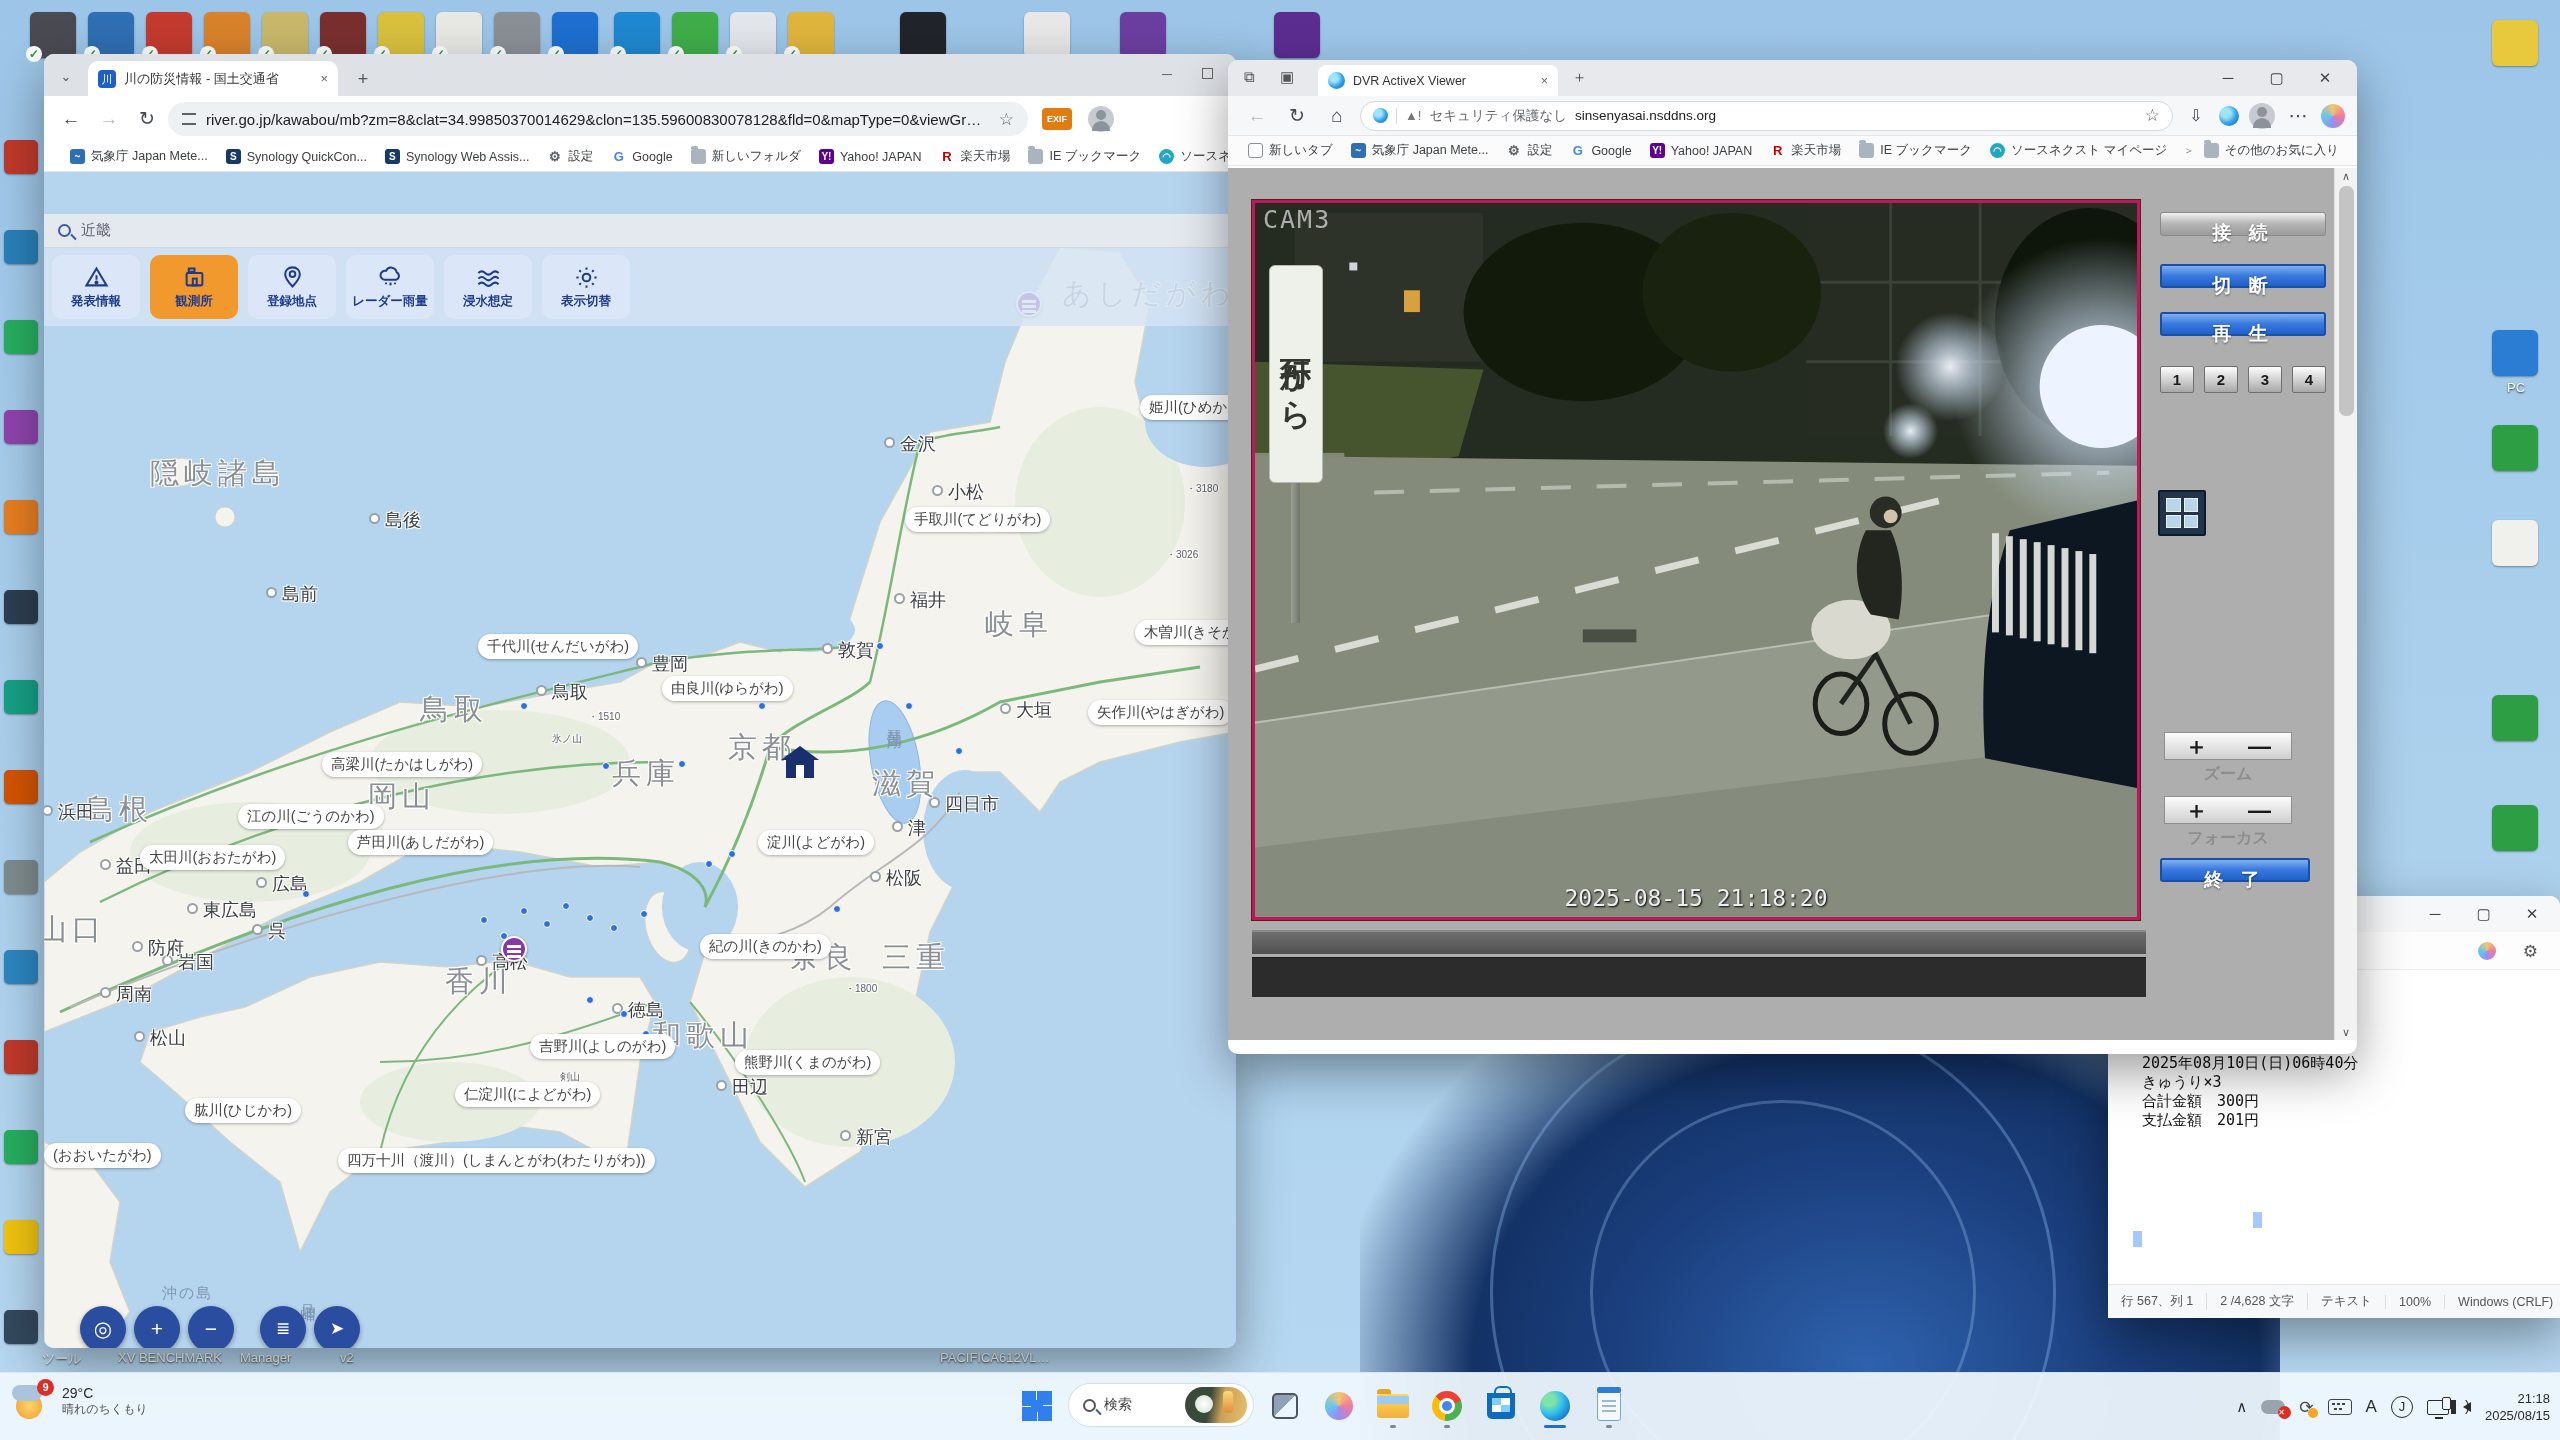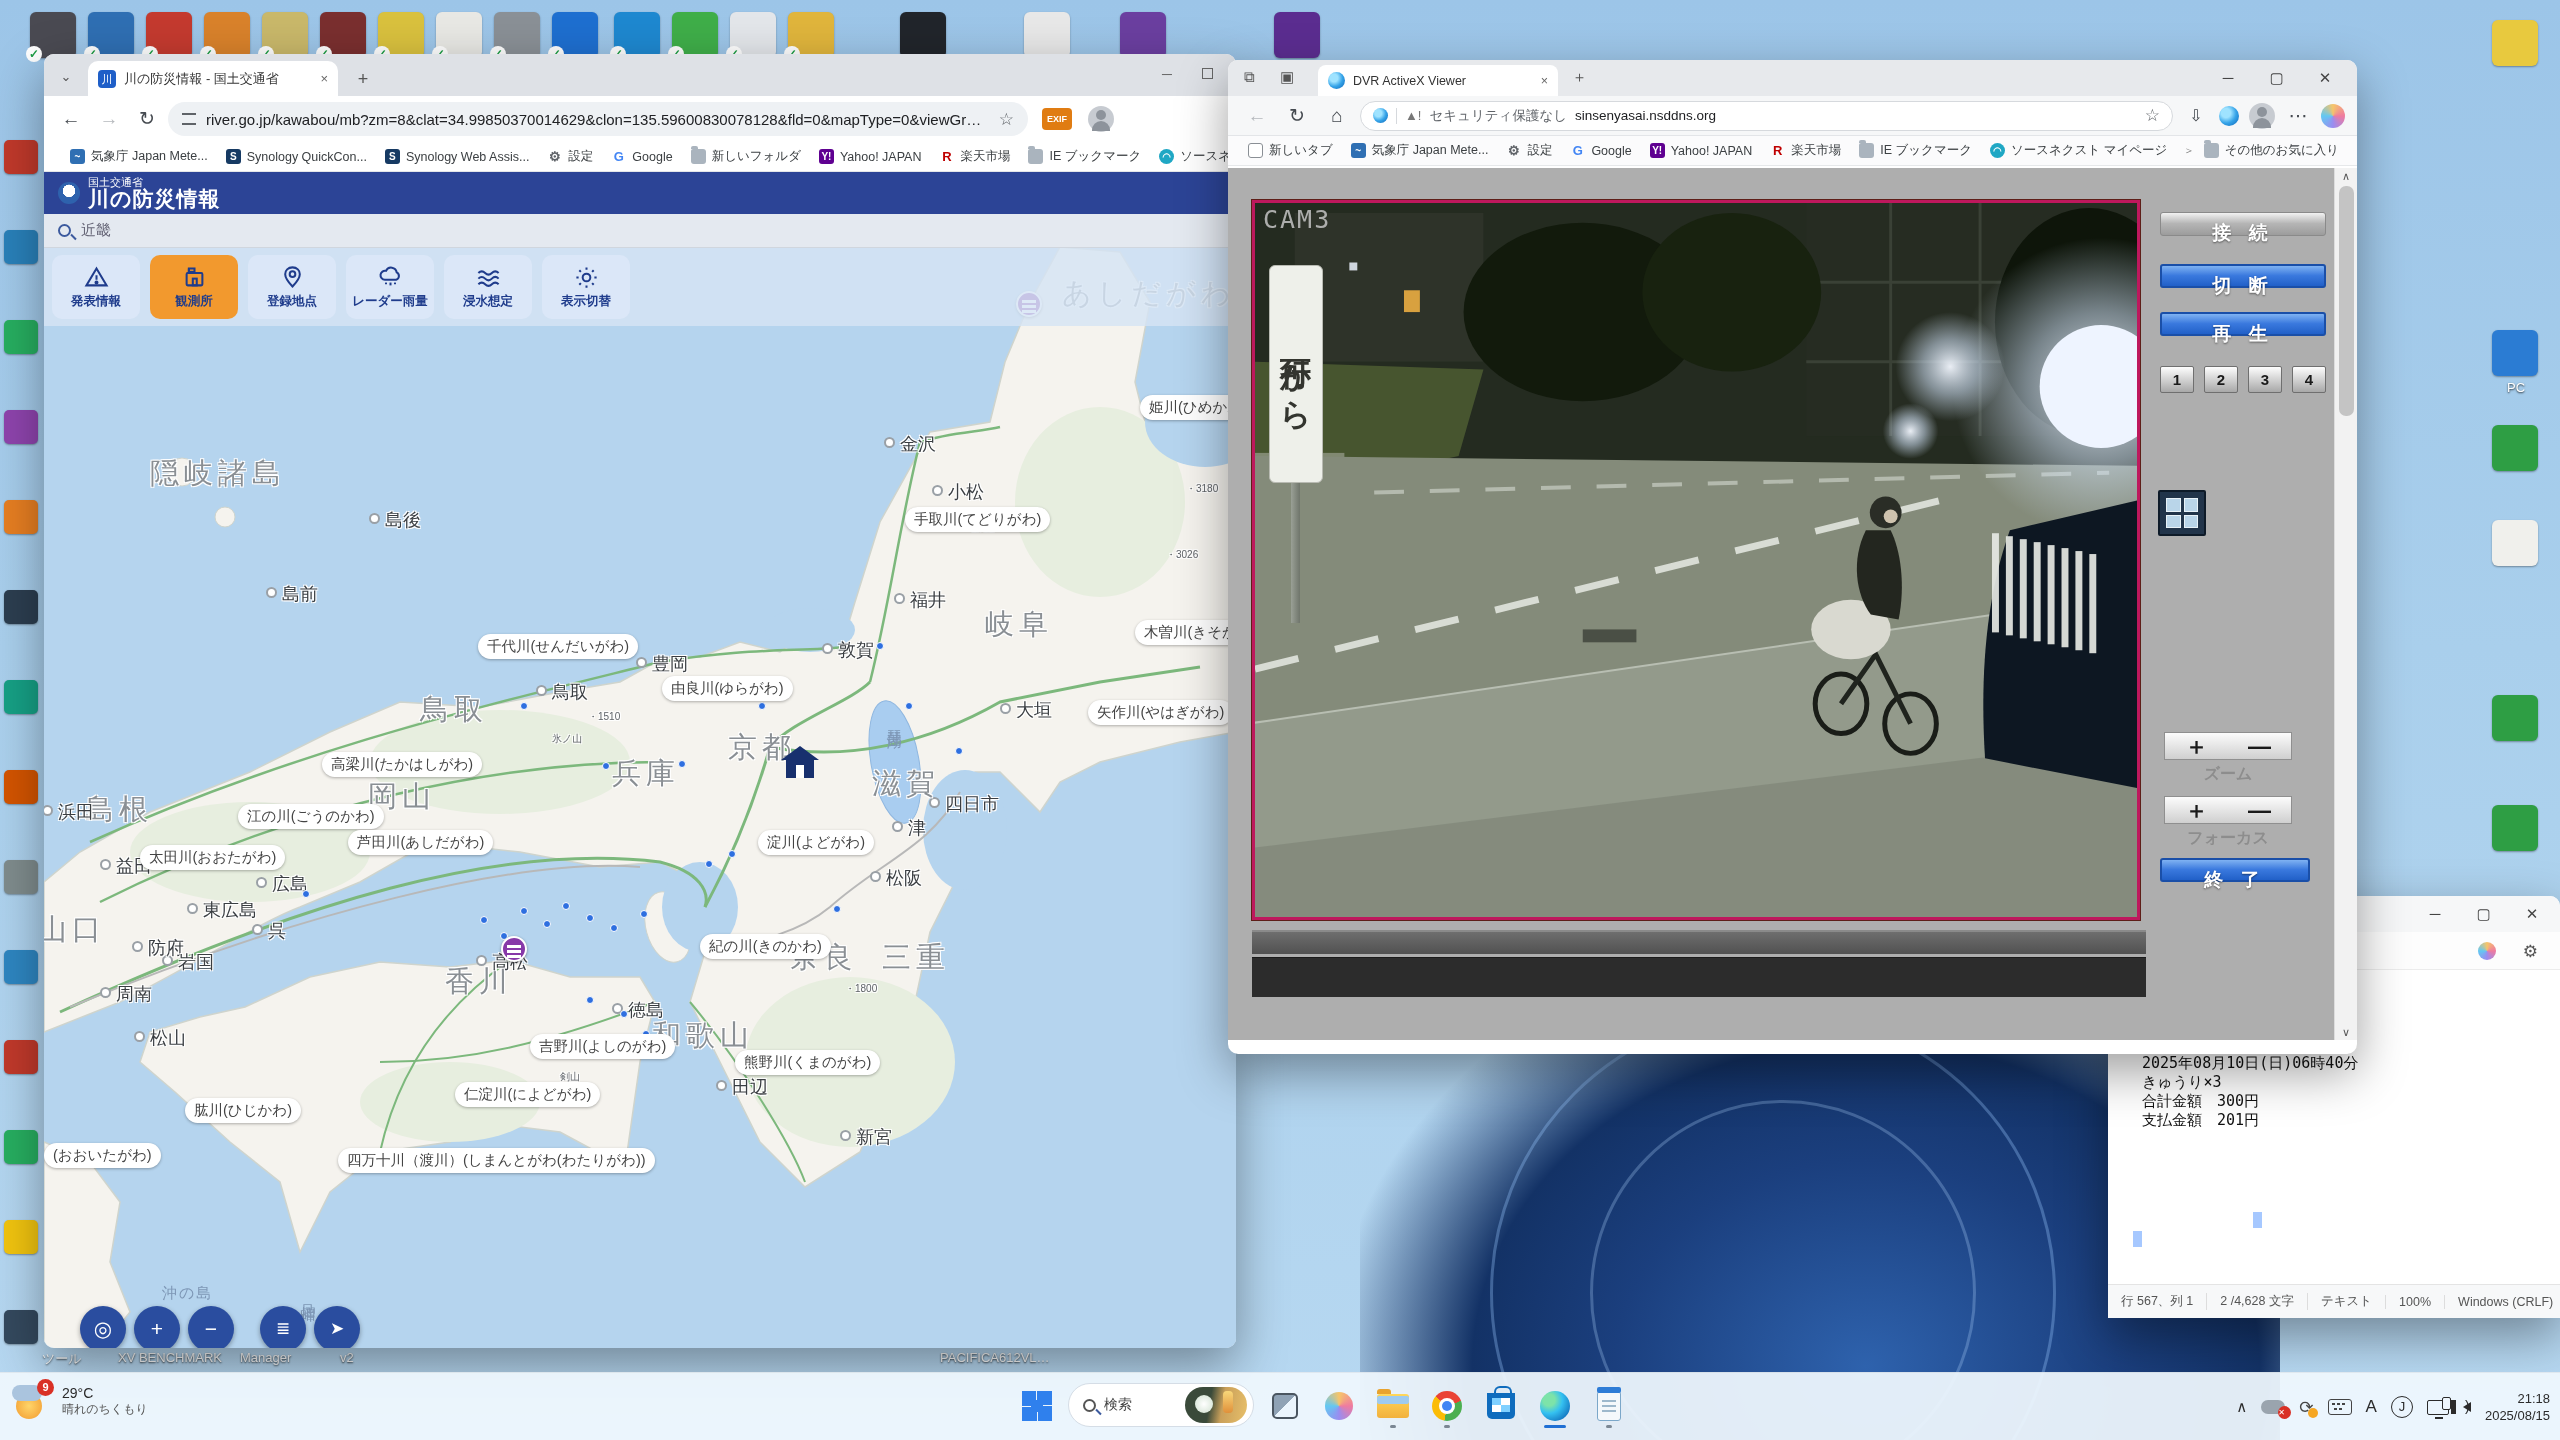--- a/index.html
+++ b/index.html
@@ -530,27 +530,20 @@
           <div class="bdot" style="left: 911px; top: 575px;"></div>
           <div class="pmark" style="left: 972px; top: 119px;"></div>
           <div class="pmark" style="left: 457px; top: 764px;"></div>
           <div id="kb-house" style="left: 736px; top: 573px;"><svg viewBox="0 0 40 34">
               <polygon points="20,1 39,15 1,15" fill="#18306e"></polygon>
               <rect x="6" y="14" width="28" height="19" fill="#18306e"></rect>
               <rect x="16" y="20" width="8" height="13" fill="#fff"></rect>
             </svg></div>
         </div>
     </div>
-    <div id="kb-head">
-      <div id="kb-logo"></div>
-      <div>
-        <div id="kb-agency">国土交通省</div>
-        <div id="kb-title">川の防災情報</div>
-      </div>
-    </div>
     <div id="kb-tools">
         <div class="kbt">
           <svg viewBox="0 0 24 24" fill="none" stroke="#1f3c8c" stroke-width="1.8">
             <path d="M12 4 L21 19 H3 Z"></path>
             <line x1="12" y1="10" x2="12" y2="14"></line>
             <circle cx="12" cy="16.5" r="0.9" fill="#1f3c8c"></circle>
           </svg>
           <span class="lbl">発表情報</span>
         </div>
         <div class="kbt active">
@@ -764,20 +757,21 @@
         <ellipse cx="660" cy="525" rx="26" ry="30" fill="none" stroke="#1a1d18" stroke-width="5"></ellipse>
         <path d="M590,505 L625,455 L660,525 M625,455 L612,430" fill="none" stroke="#20241e" stroke-width="5"></path>
         <ellipse cx="600" cy="430" rx="40" ry="30" fill="#d9d9d0"></ellipse>
         <path d="M615,330 C600,360 605,395 620,415 L648,420 C655,385 650,350 640,330 Z" fill="#23261f"></path>
         <circle cx="635" cy="312" r="16" fill="#2a2d26"></circle>
         <circle cx="640" cy="316" r="7" fill="#cfc3ae"></circle>
       </svg>
       <div id="cam-label">CAM3</div>
       <div id="cam-sign">行可 から</div>
       <div id="cam-pole"></div>
+      <div id="cam-ts">2025-08-15 21:18:20</div>
     </div>
     <div id="vbar1"></div>
     <div id="vbar2"></div>
     <div id="dvr-panel">
       <div class="dvrbtn bgray" style="top:44px">接 続</div>
       <div class="dvrbtn bblue" style="top:96px">切 断</div>
       <div class="dvrbtn bblue" style="top:144px">再 生</div>
       <div id="dvr-ch">
           <div class="chbtn">1</div>
           <div class="chbtn">2</div>

